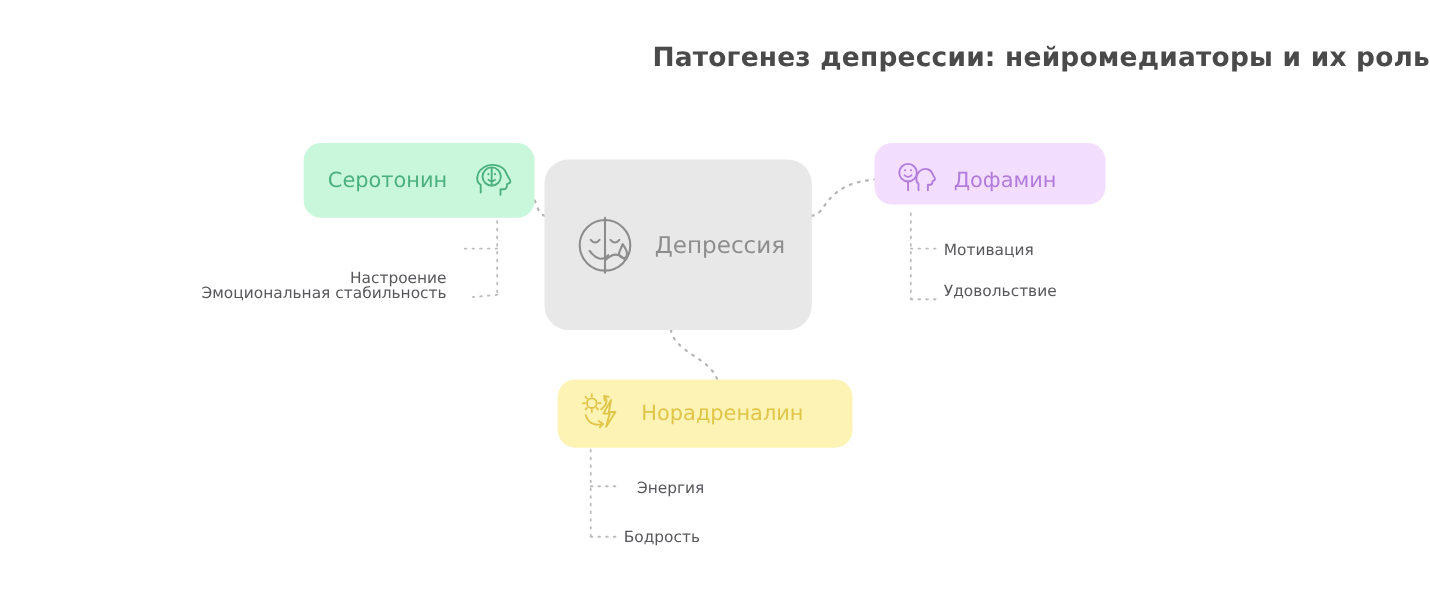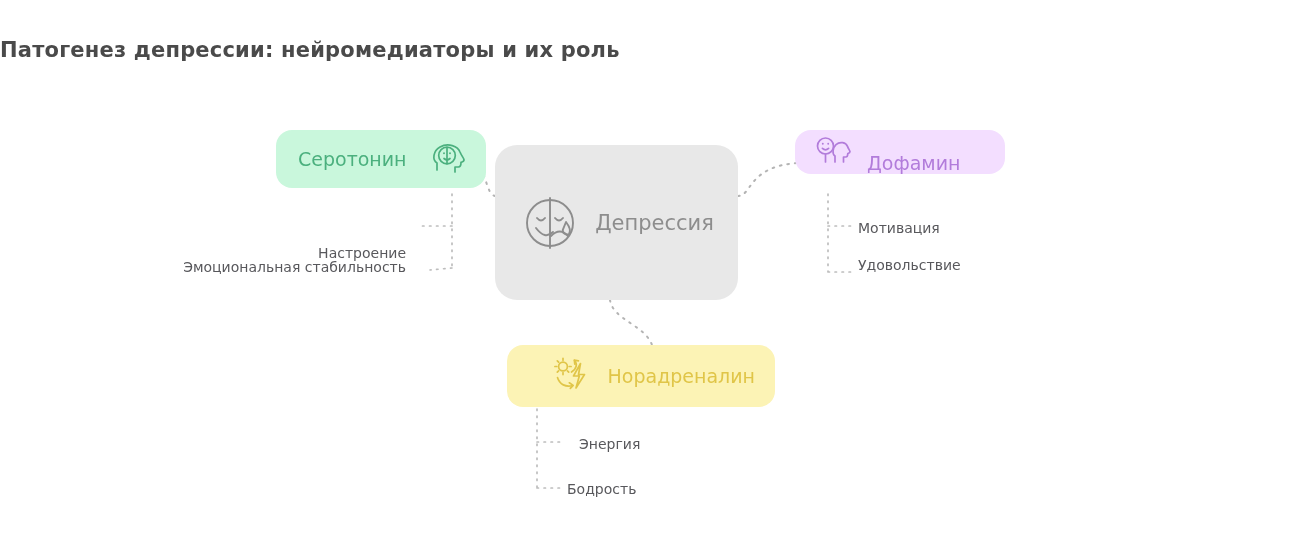--- a/index.html
+++ b/index.html
@@ -19,23 +19,23 @@
     width: 1300px;
     height: 546px;
   }
 
   
   #page-title {
     position: absolute;
     left: 0;
     top: 38px;
     width: 1300px;
-    text-align: left;
-    font-family: "DejaVu Sans", "Liberation Sans", sans-serif;
-    font-size: 21px;
+    text-align: right;
+    font-family: "DejaVu Sans", "Liberation Sans", sans-serif;
+    font-size: 24px;
     font-weight: bold;
     letter-spacing: 0.2px;
     color: #4a4a4a;
   }
 
   
   #connectors {
     position: absolute;
     left: 0;
     top: 0;
@@ -90,50 +90,48 @@
   #node-center .node-label {
     font-size: 21px;
     color: #8d8d8d;
   }
 
   
   #node-serotonin {
     left: 276px;
     top: 130px;
     width: 210px;
-    height: 58px;
+    height: 68px;
     background: #c9f7dc;
     padding: 0 18px 0 22px;
     justify-content: space-between;
   }
   #node-serotonin .node-label { color: #4bb07e; }
 
   
   #node-dopamine {
     left: 795px;
     top: 130px;
     width: 210px;
-    height: 44px;
+    height: 56px;
     background: #f3deff;
     padding: 12px 20px 0 18px;
     gap: 12px;
-    align-items: flex-end;
   }
   #node-dopamine .node-label { color: #b27cdb; }
 
   
   #node-noradrenaline {
     left: 507px;
     top: 345px;
     width: 268px;
     height: 62px;
     background: #fcf3b5;
     padding: 0 20px 0 18px;
     gap: 14px;
-    justify-content: flex-end;
   }
   #node-noradrenaline .node-label { color: #e0c548; }
 
   
   .leaf-label {
     position: absolute;
     font-family: "DejaVu Sans", "Liberation Sans", sans-serif;
     font-size: 14px;
     color: #58585c;
     white-space: nowrap;

